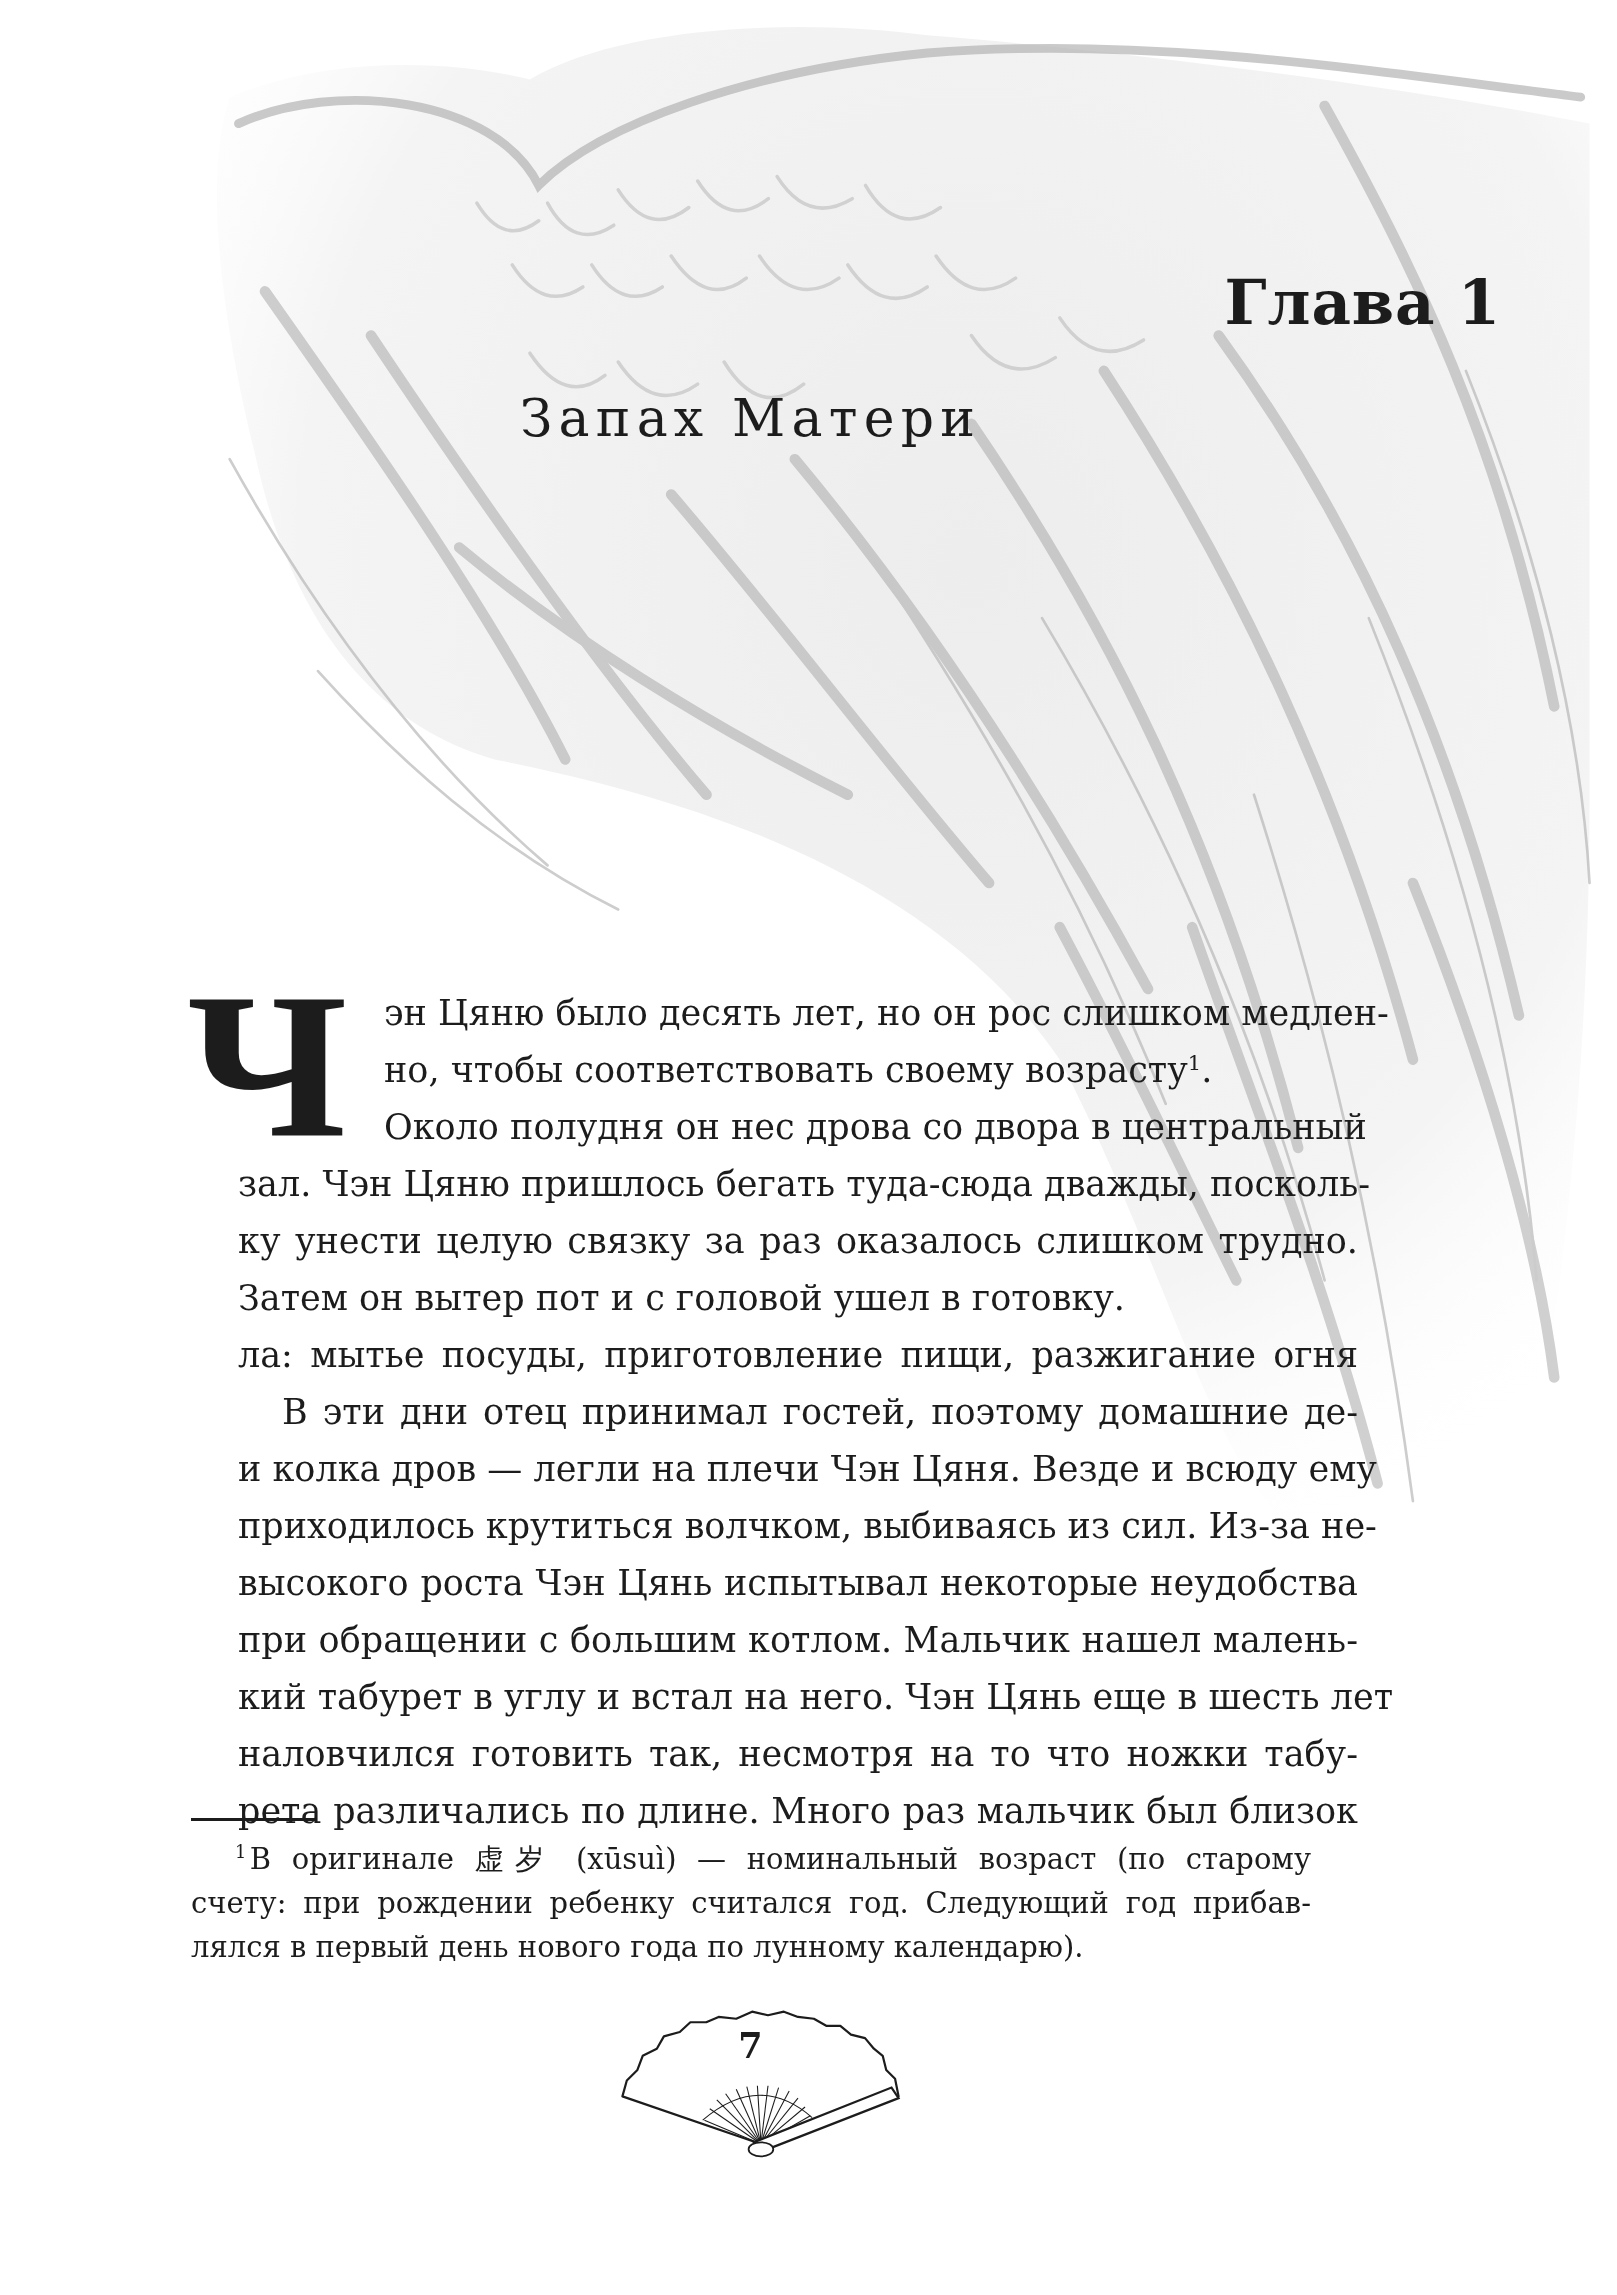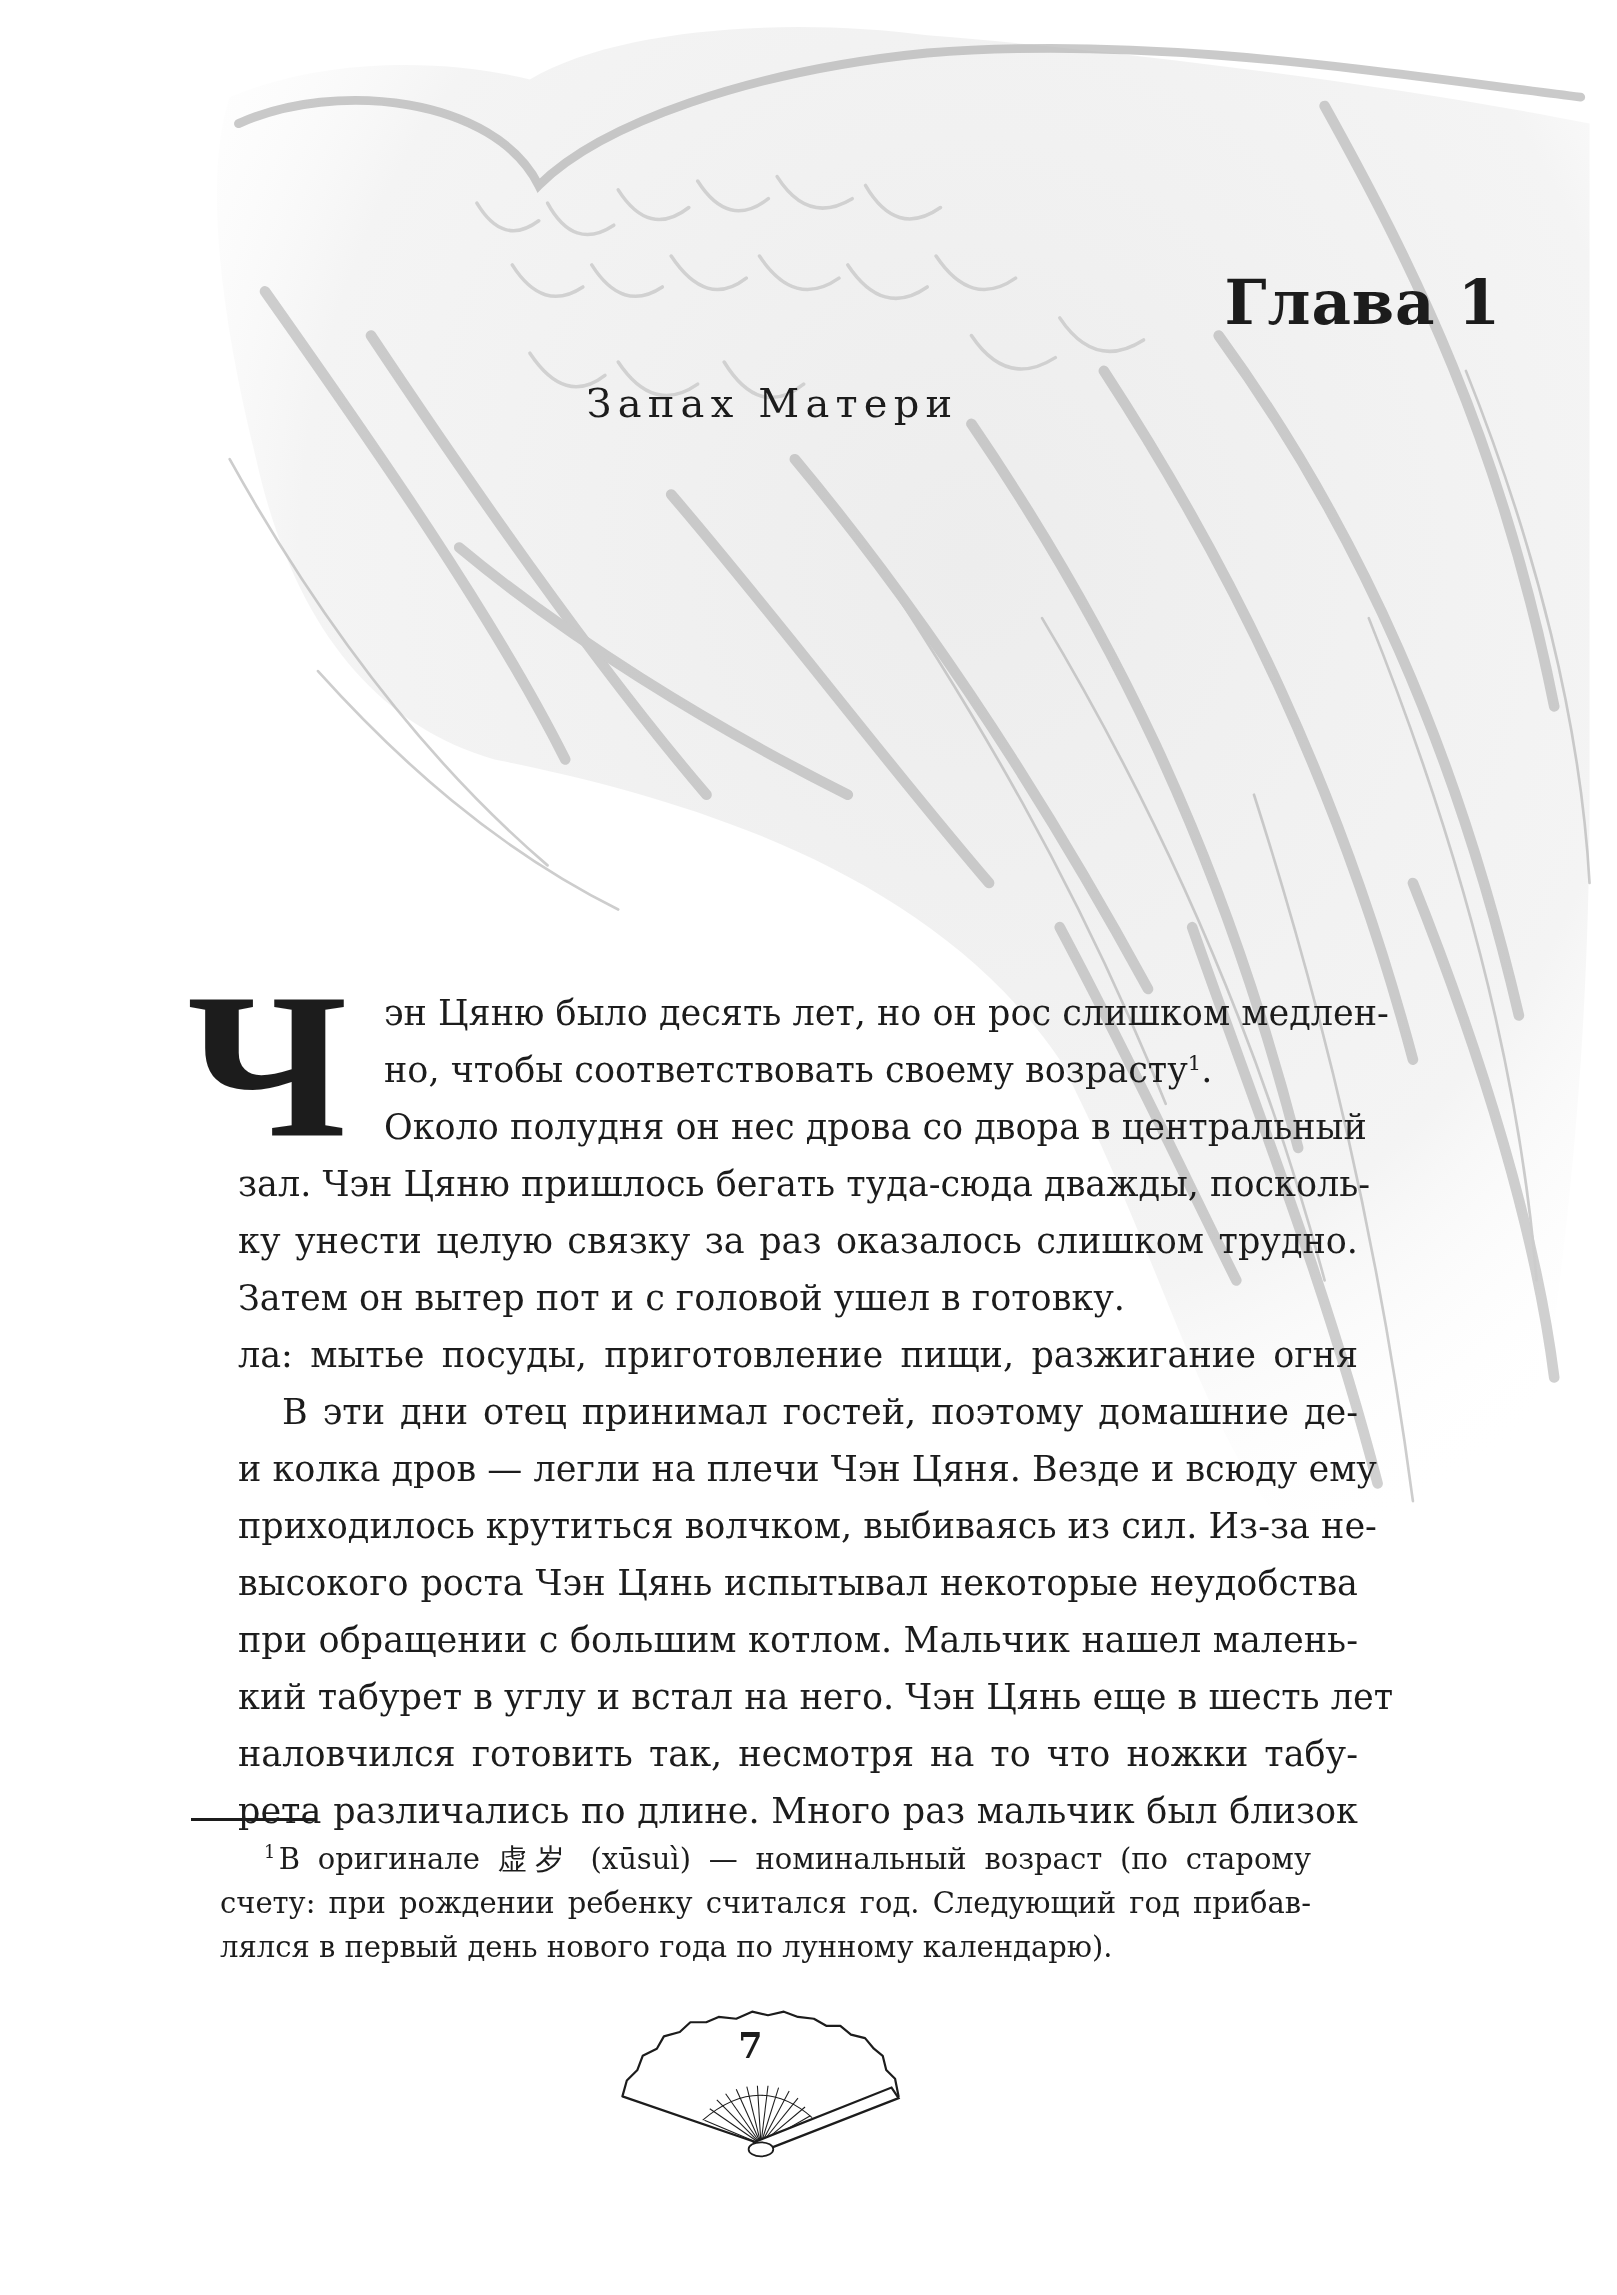--- a/index.html
+++ b/index.html
@@ -9,44 +9,43 @@
     font-family: "DejaVu Serif", "Liberation Serif", serif;
   }
   .wing { position: absolute; left: 0; top: 0; width: 1617px; height: 2295px; z-index: 0; }
   .chapter-label {
     position: absolute; left: 0; width: 1501px; top: 267px;
     text-align: right; font-weight: bold; font-size: 61px; letter-spacing: 0.9px;
     z-index: 2;
   }
   .chapter-title {
     position: absolute; left: 0; width: 1501px; top: 353px;
-    text-align: center; font-size: 40px; letter-spacing: 6.2px; font-weight: normal;
+    text-align: center; font-size: 52px; letter-spacing: 6.2px; font-weight: normal;
     z-index: 2;
-    padding-left: 22px;
   }
   .body-text {
     position: absolute; left: 191px; top: 985px; width: 1120px;
     font-size: 35px; line-height: 57px; z-index: 2; margin-left: 47px;
   }
   .line { display: block; white-space: nowrap; text-align: justify; text-align-last: justify; height: 57px; }
   .line.last { text-align-last: left; }
   .line.indent { padding-left: 44px; }
   .line.dropline { padding-left: 146px; }
   .dropcap {
     position: absolute; left: 191px; top: 978px; font-size: 208px; line-height: 177px;
     font-family: "Liberation Serif", "DejaVu Serif", serif; font-weight: bold; z-index: 3;
     transform: scaleX(1.05);
   }
   sup.fnref { font-size: 21px; vertical-align: 12.4px; line-height: 0; }
   .fn-rule { position: absolute; left: 191px; top: 1818px; width: 124px; height: 2.6px; background: #1c1c1c; z-index: 2; }
   .footnote {
     position: absolute; left: 191px; top: 1837px; width: 1120px;
     font-size: 29px; line-height: 44px; z-index: 2;
   }
-  .footnote .line { height: 44px; margin-left: 29px; }
+  .footnote .line { height: 44px; }
   .footnote sup { font-size: 17.7px; vertical-align: 10.6px; line-height: 0; margin-right: 3.5px; }
   .page-fan { position: absolute; left: 618px; top: 1992px; width: 300px; height: 177px; z-index: 2; }
   .page-number {
     position: absolute; left: 618px; top: 2025px; width: 265px; text-align: center;
     font-size: 35px; font-weight: bold; z-index: 3;
   }
 </style>
 </head>
 <body>
 

